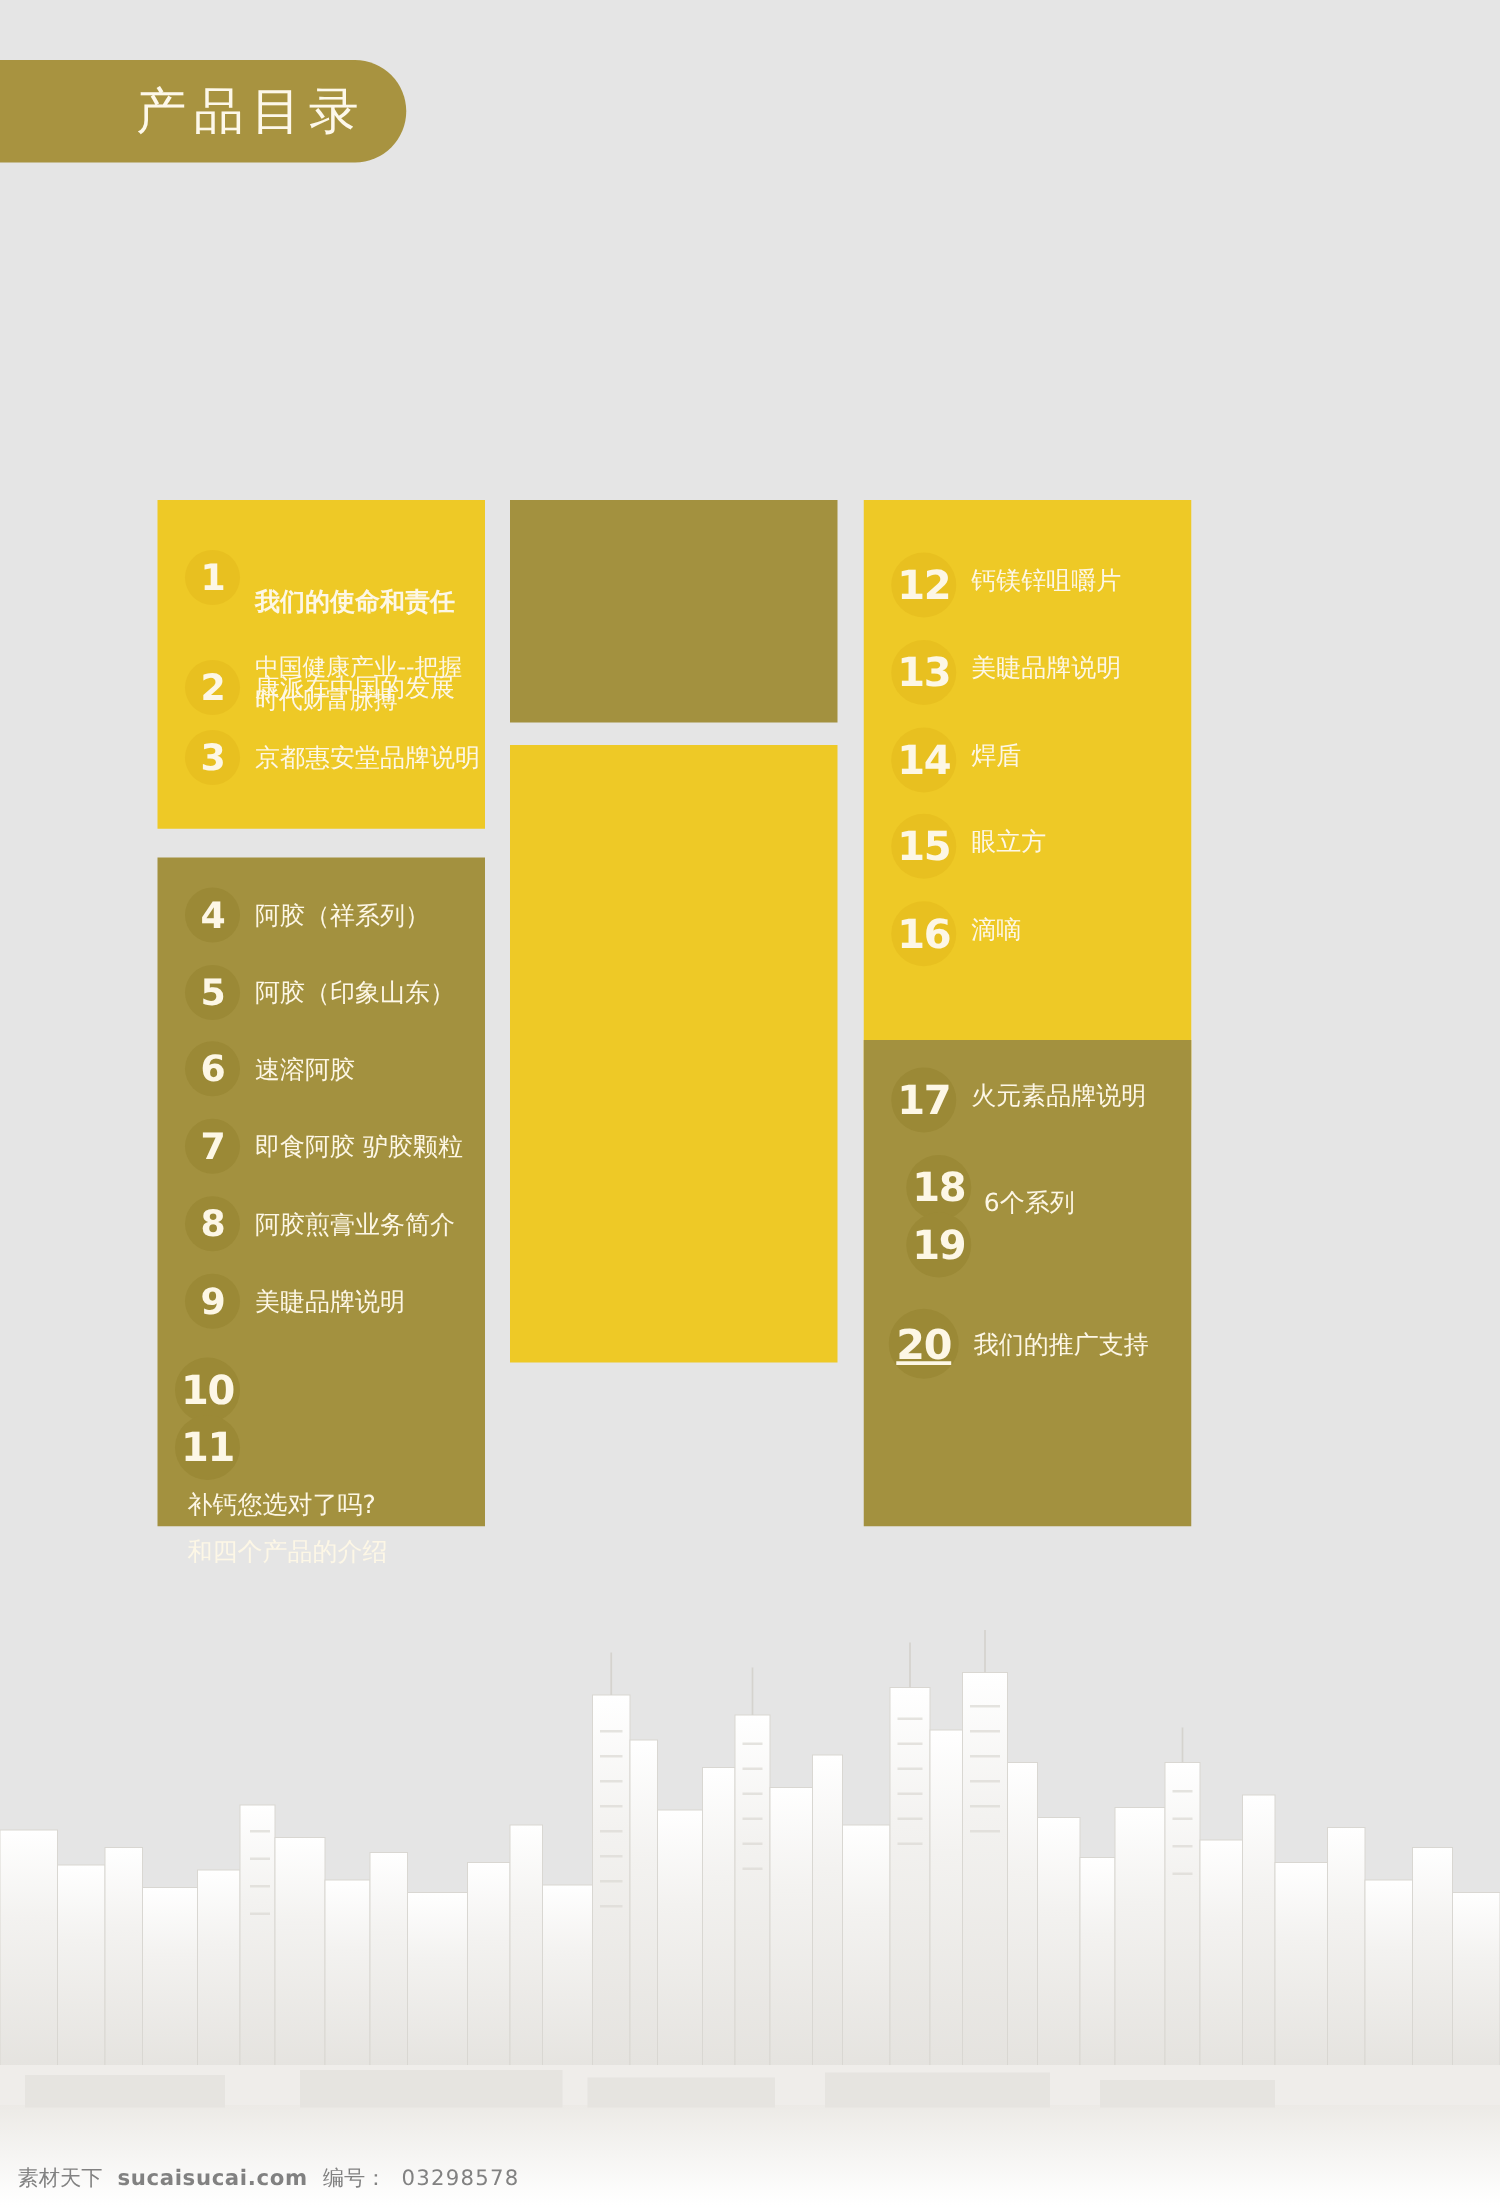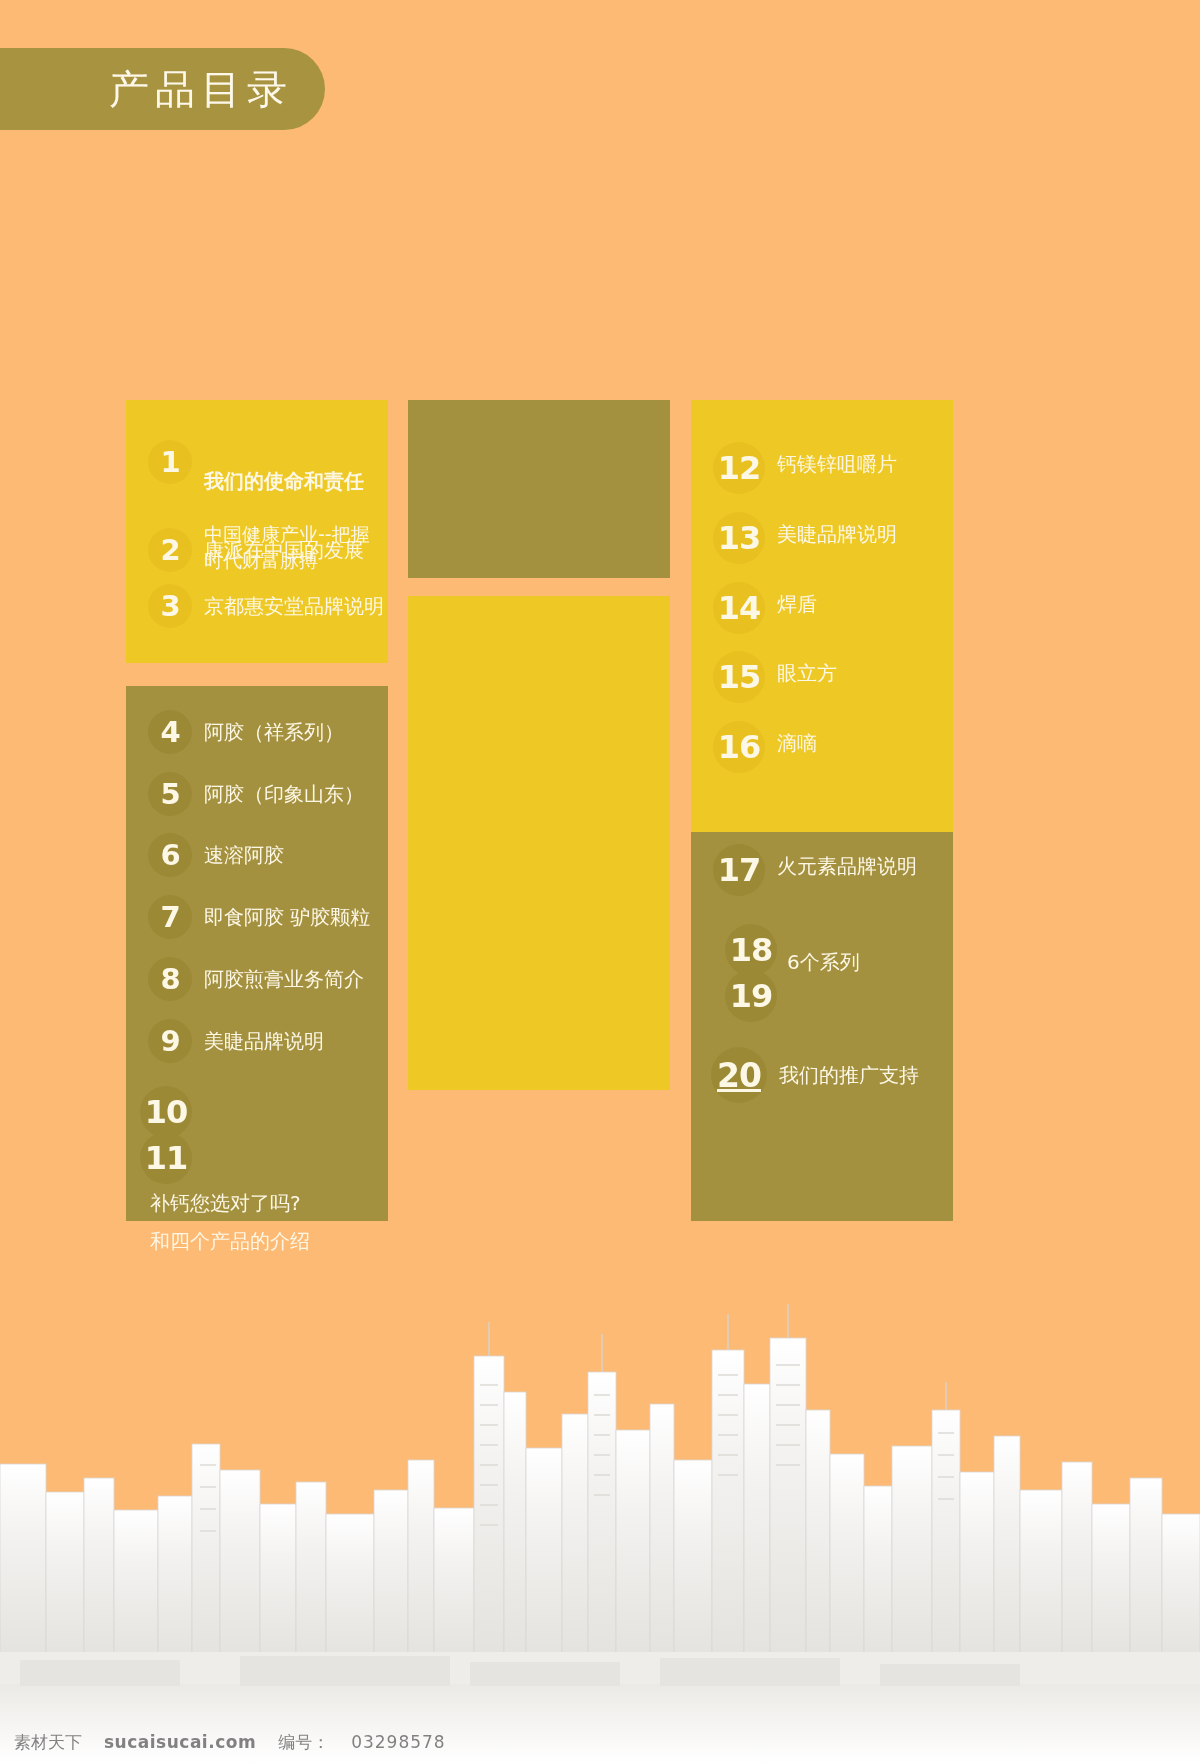--- a/index.html
+++ b/index.html
@@ -8,21 +8,21 @@
     padding: 0;
     background: #ffffff;
   }
   body {
     font-family: "DejaVu Sans", "Liberation Sans", sans-serif;
   }
   #page {
     position: relative;
     width: 1200px;
     height: 1764px;
-    background: #fdba74;
+    background: #e5e5e5;
     overflow: hidden;
   }
 
   
   #title-banner {
     position: absolute;
     left: -40px;
     top: 48px;
     width: 365px;
     height: 82px;
@@ -145,21 +145,21 @@
     pointer-events: none;
   }
 
   
   #footer-watermark {
     position: absolute;
     left: 14px;
     bottom: 10px;
     display: flex;
     align-items: baseline;
-    gap: 22px;
+    gap: 12px;
     color: #6d6d6d;
     font-size: 17px;
     opacity: .85;
   }
   #footer-watermark .wm-site { font-weight: 700; letter-spacing: .5px; }
   #footer-watermark .wm-num  { letter-spacing: 1px; }
 </style>
 </head>
 <body>
 
@@ -260,21 +260,21 @@
     </div>
 
     <div class="entry" style="left:22px; top:321px;text-align:center;">
       <span class="num-badge wide">16</span>
       <span class="entry-text">滴嘀</span>
     </div>
   </div>
 
   <div class="block olive" style="left:691px; top:832px; width:262px; height:389px;">
 
-    <div class="entry" style="left:22px; top:12px;">
+    <div class="entry" style="left:22px; top:22px;">
       <span class="num-badge wide">17</span>
       <span class="entry-text">火元素品牌说明</span>
     </div>
 
     <div class="stack-pair" style="left:34px; top:92px;">
       <span class="stack-badges">
         <span class="num-badge wide">18</span>
         <span class="num-badge wide">19</span>
       </span>
       <span class="stack-text" style="padding-top:26px; line-height:24px;">

